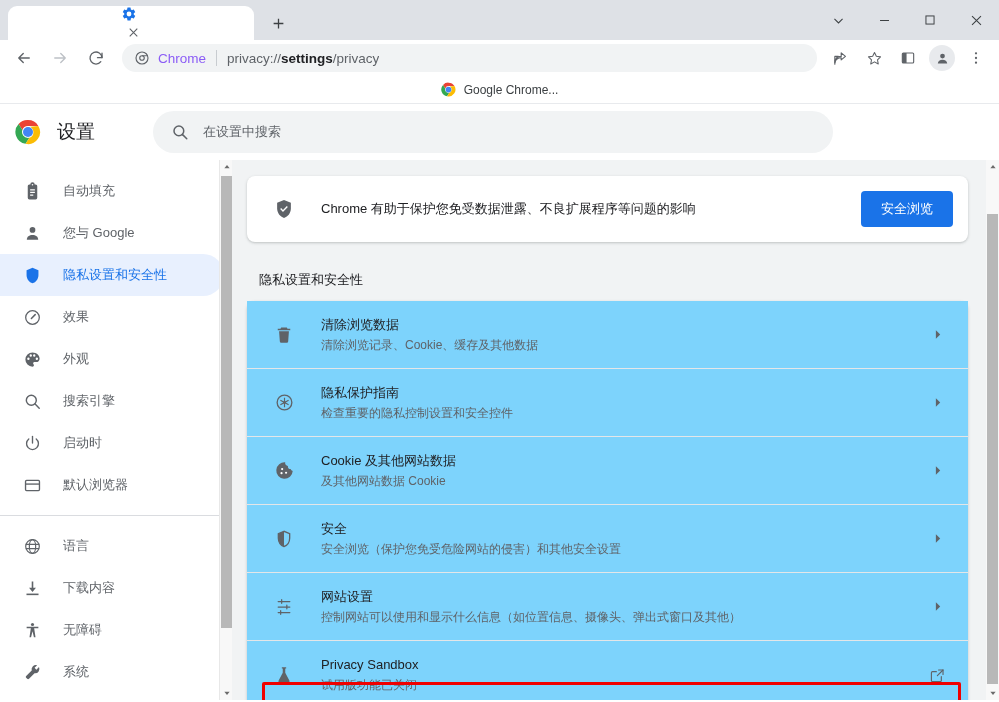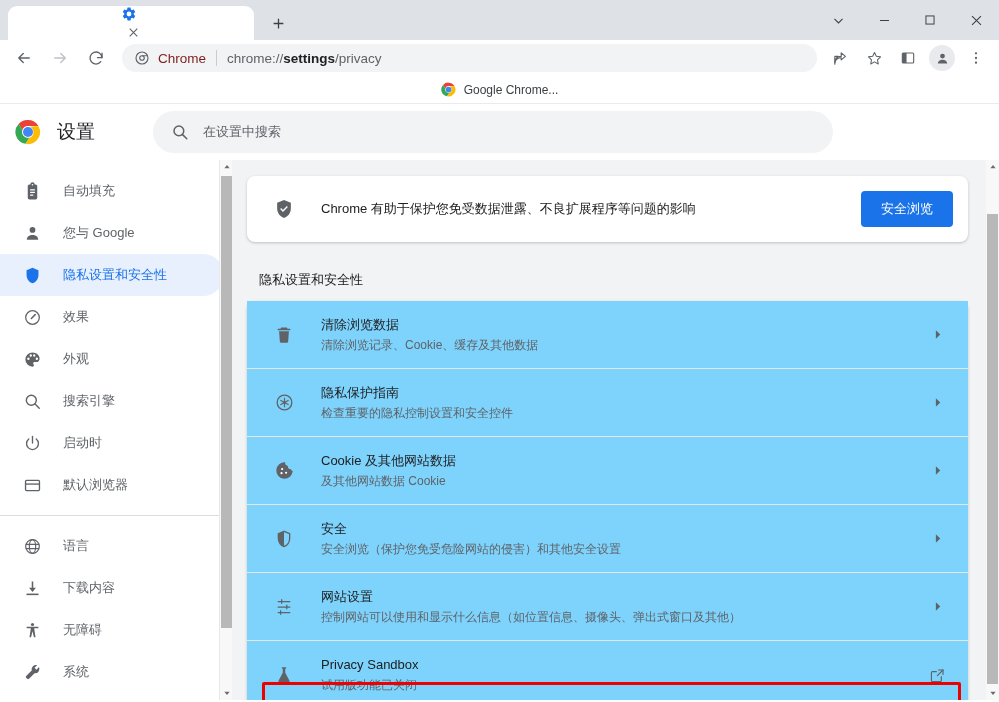--- a/index.html
+++ b/index.html
@@ -58,21 +58,21 @@
     display: flex; align-items: center; justify-content: center;
     color: #5f6368;
   }
   .navbtn.disabled { color: #bdc1c6; }
   .omnibox {
     flex: 1; height: 28px; background: #f1f3f4; border-radius: 14px;
     display: flex; align-items: center; padding: 0 12px; margin: 0 6px 0 8px;
     min-width: 0;
   }
   .omni-icon { width: 16px; height: 16px; flex: none; margin-right: 8px; }
-  .omni-chip { font-size: 13.5px; color: #7f1d1d; white-space: nowrap; }
+  .omni-chip { font-size: 13.5px; color: #8b5cf6; white-space: nowrap; }
   .omni-sep { width: 1px; height: 16px; background: #c8ccd0; margin: 0 10px; flex: none; }
   .omni-url { font-size: 13.5px; color: #5f6368; white-space: nowrap; overflow: hidden; }
   .omni-url b { color: #202124; font-weight: 600; }
   .tb-right { display: flex; align-items: center; flex: none; }
   .tb-btn {
     width: 28px; height: 28px; margin: 0 3px;
     display: flex; align-items: center; justify-content: center;
     color: #5f6368;
   }
   .avatar-btn {
@@ -255,21 +255,21 @@
     <div class="omnibox">
       <span class="omni-icon">
         <svg viewBox="0 0 24 24" width="16" height="16" fill="none" stroke="#5f6368" stroke-width="1.7">
           <circle cx="12" cy="12" r="9"></circle>
           <circle cx="12" cy="12" r="3.4"></circle>
           <path d="M12 8.6 H21" stroke-width="1.4"></path>
         </svg>
       </span>
       <span class="omni-chip">Chrome</span>
       <span class="omni-sep"></span>
-      <span class="omni-url"><span>chrome://</span><b>settings</b><span>/privacy</span></span>
+      <span class="omni-url"><span>privacy://</span><b>settings</b><span>/privacy</span></span>
     </div>
 
     <div class="tb-right">
       <div class="tb-btn">
         <svg viewBox="0 0 24 24" width="17" height="17" fill="none" stroke="currentColor" stroke-width="1.6" stroke-linecap="round" stroke-linejoin="round">
           <path d="M4 20V9h5"></path>
             <path d="M13 4l6 5-6 5V11c-5 0-8 3-9 7 0-6 4-9 9-9V4z" fill="none"></path>
         </svg>
       </div>
       <div class="tb-btn">

